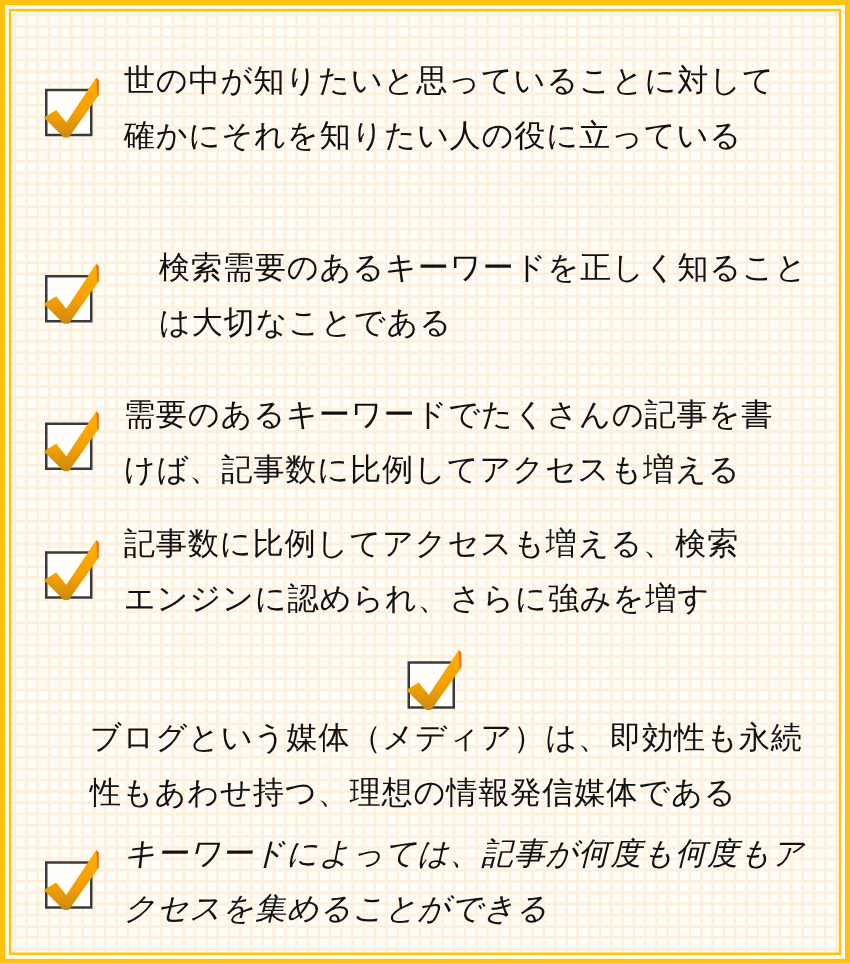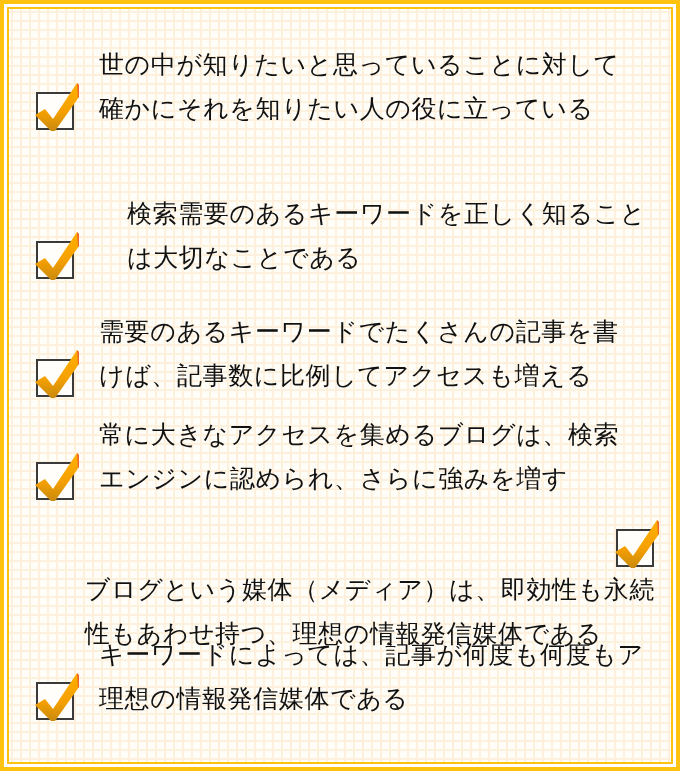--- a/index.html
+++ b/index.html
@@ -31,21 +31,21 @@
         linear-gradient(to right, #FDF0DC 2px, transparent 2px),
         linear-gradient(to bottom, #FDF0DC 2px, transparent 2px);
       background-size: 9px 9px;
       background-position: 2px 2px;
     }
     .item {
       position: absolute;
       left: 35px;
       width: 620px;
       display: flex;
-      align-items: flex-end;
+      align-items: center;
     }
     .checkbox {
       position: relative;
       width: 40px;
       height: 40px;
       flex: 0 0 40px;
       margin-top: 5px;
     }
     .checkbox .box {
       position: absolute;
@@ -136,44 +136,44 @@
 
 <div class="item" style="top:413px;">
   <div class="checkbox">
     <div class="box"></div>
     <svg viewBox="0 0 50 52">
       <path d="M2 34 L12 28 L20 38 L44 2 L46 4 L46 16 L22 50 L18 50 Z" fill="url(#chkGrad)"></path>
       <path d="M44 2 L46 4 L46 16 L45 17 Z" fill="#E8443A" opacity="0.7"></path>
     </svg>
   </div>
   <div class="text">
-    <span class="line">常に大きなアクセスを集めるブログは、検索</span>
+    <span class="line">記事数に比例してアクセスも増える、検索</span>
     <span class="line">エンジンに認められ、さらに強みを増す</span>
   </div>
 </div>
 
 <div class="item" style="top:523px;flex-direction:column;">
   <div class="checkbox">
     <div class="box"></div>
     <svg viewBox="0 0 50 52">
       <path d="M2 34 L12 28 L20 38 L44 2 L46 4 L46 16 L22 50 L18 50 Z" fill="url(#chkGrad)"></path>
       <path d="M44 2 L46 4 L46 16 L45 17 Z" fill="#E8443A" opacity="0.7"></path>
     </svg>
   </div>
   <div class="text">
     <span class="line">ブログという媒体（メディア）は、即効性も永続</span>
     <span class="line">性もあわせ持つ、理想の情報発信媒体である</span>
   </div>
 </div>
 
-<div class="item" style="top:633px;">
+<div class="item" style="top:661px;font-style:italic;">
   <div class="checkbox">
     <div class="box"></div>
     <svg viewBox="0 0 50 52">
       <path d="M2 34 L12 28 L20 38 L44 2 L46 4 L46 16 L22 50 L18 50 Z" fill="url(#chkGrad)"></path>
       <path d="M44 2 L46 4 L46 16 L45 17 Z" fill="#E8443A" opacity="0.7"></path>
     </svg>
   </div>
   <div class="text">
     <span class="line">キーワードによっては、記事が何度も何度もア</span>
-    <span class="line">理想の情報発信媒体である</span>
+    <span class="line">クセスを集めることができる</span>
   </div>
 </div>
 
 </body></html>

